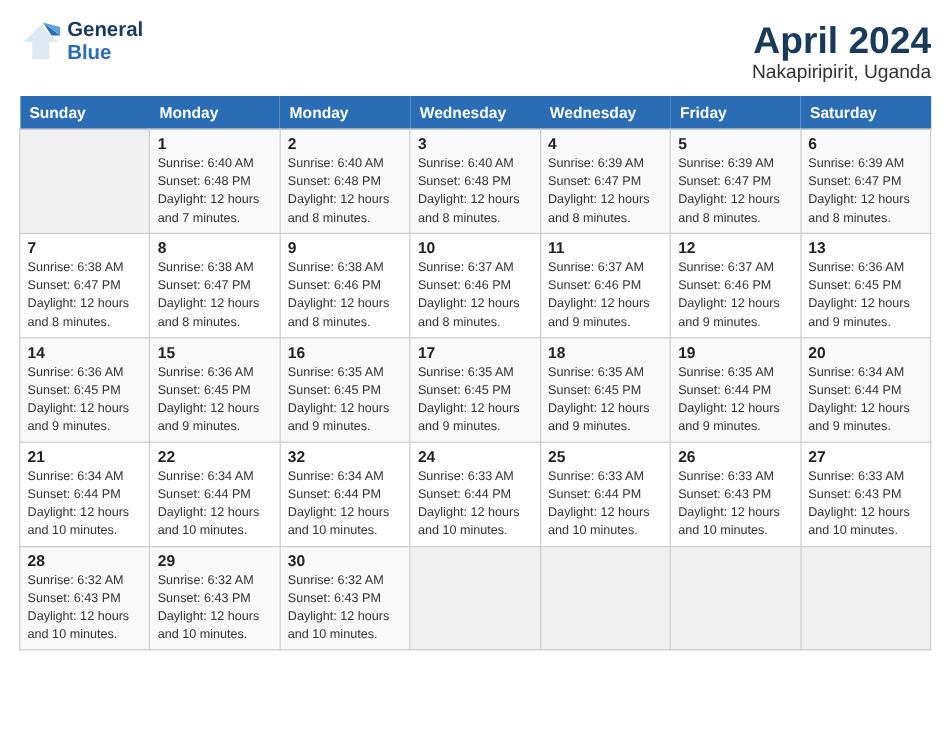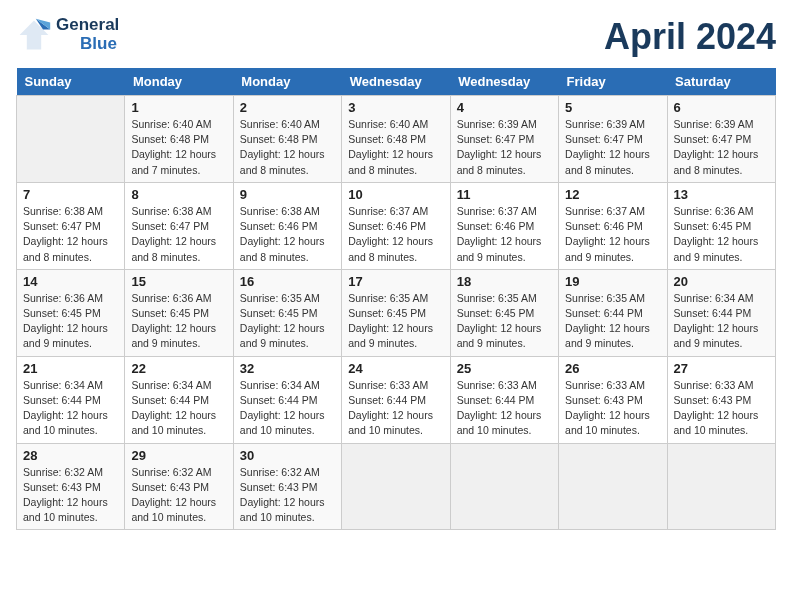--- a/index.html
+++ b/index.html
@@ -23,21 +23,21 @@
       gap: 4px;
     }
     .logo-icon {
       width: 36px;
       height: 36px;
     }
     .title-block {
       text-align: right;
     }
     .month-title {
-      font-size: 36px;
+      font-size: 31px;
       font-weight: bold;
       color: #1a3a5c;
     }
     .location {
       font-size: 16px;
       color: #333;
     }
     table {
       width: 100%;
       border-collapse: collapse;
@@ -88,26 +88,27 @@
   <div class="logo">
     <svg class="logo-icon" viewBox="0 0 40 40" xmlns="http://www.w3.org/2000/svg">
 
       <polygon points="20,4 36,20 28,20 28,36 12,36 12,20 4,20" fill="#2a6db5" opacity="0.15"></polygon>
       <polygon points="22,2 38,14 30,14" fill="#2a6db5"></polygon>
       <polygon points="22,2 38,14 38,6" fill="#5ba3d9"></polygon>
     </svg>
     <div>
       <div style="font-size:17px;font-weight:bold;color:#1a3a5c;line-height:1.1;">
         <span>General</span><br>
-        <span style="color:#2a6db5;margin-left:24px;">Blue</span>
+        <span style="color:#2a6db5;">Blue</span>
       </div>
     </div>
   </div>
   <div class="title-block">
     <div class="month-title">April 2024</div>
+    <div class="location">Nakapiripirit, Uganda</div>
   </div>
 </div>
 
 <table>
   <thead>
     <tr>
     <th>Sunday</th>
         <th>Monday</th>
         <th>Monday</th>
         <th>Wednesday</th>

